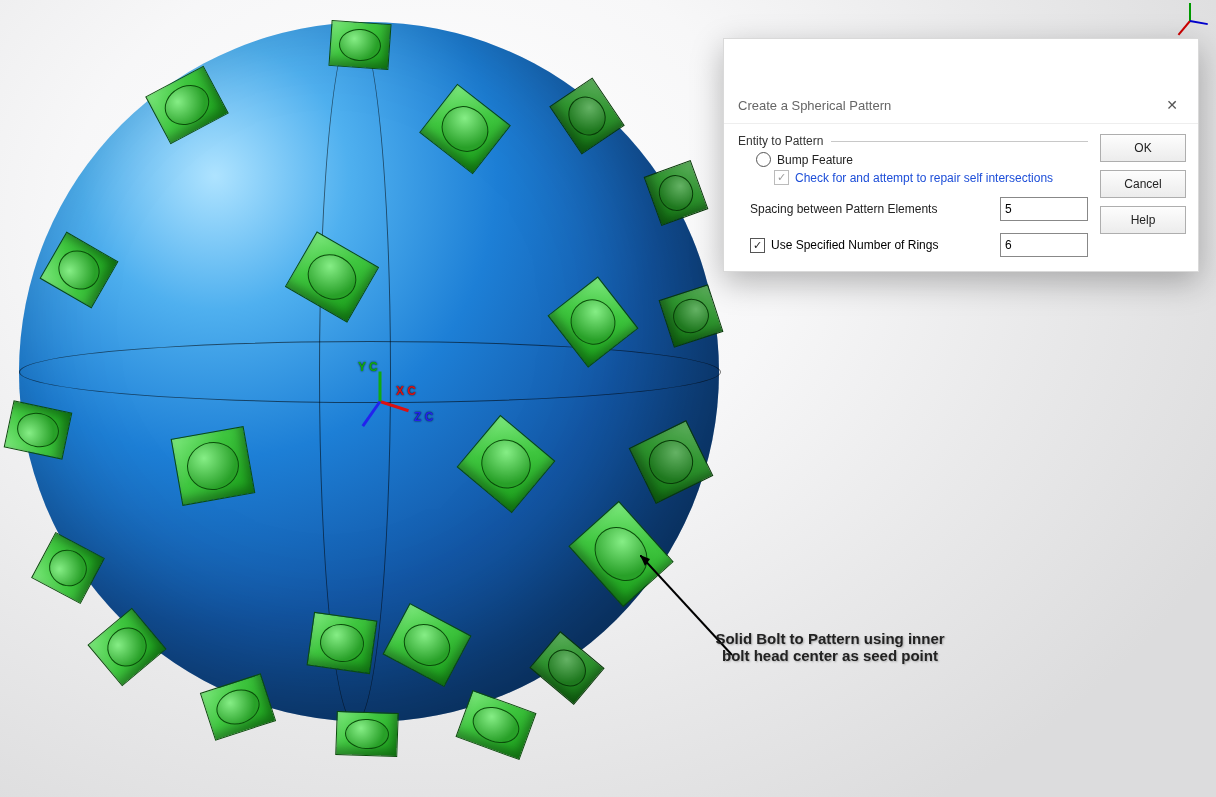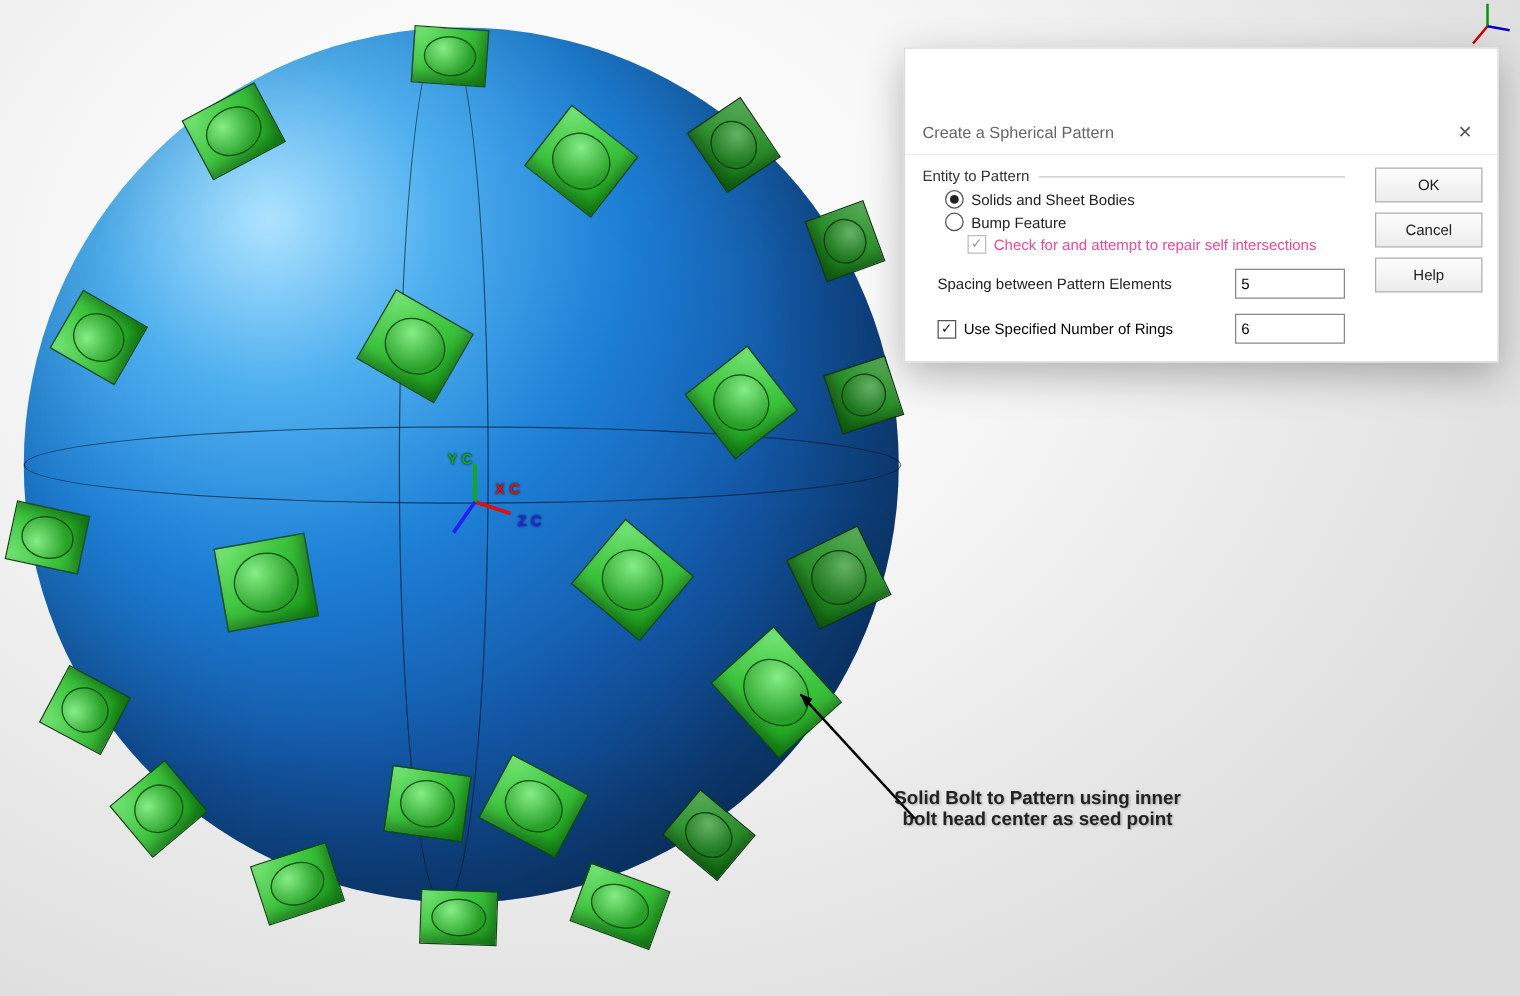--- a/index.html
+++ b/index.html
@@ -122,21 +122,21 @@
     border-bottom: 1px solid #eee;
     margin-top: 48px;
   }
   .dialog .close {
     width: 32px; height: 24px;
     display:flex; align-items:center; justify-content:center;
     color:#555; font-size: 14px;
   }
 
   .dialog .body {
-    display: flex; gap: 24px;
+    display: flex; gap: 12px;
     padding: 10px 12px 14px 14px;
   }
   .leftcol { flex: 1; }
   .rightcol { width: 86px; display:flex; flex-direction:column; gap:8px; }
 
   .grouplabel {
     display:flex; align-items:center; gap:8px;
     font-size:12px; color:#333; margin-bottom:4px;
   }
   .grouplabel .rule { flex:1; height:1px; background:#c8c8c8; }
@@ -150,21 +150,21 @@
     width:13px; height:13px; border:1px solid #555; border-radius:50%;
     display:flex; align-items:center; justify-content:center;
   }
   .radio.checked::after { content:""; width:7px; height:7px; background:#222; border-radius:50%; }
   .checkbox {
     width:13px; height:13px; border:1px solid #555;
     display:flex; align-items:center; justify-content:center;
     font-size:11px; line-height:1; color:#222;
   }
   .checkbox.checked::after { content:"✓"; }
-  .check-row.disabled { color:#ec4899; }
+  .check-row.disabled { color:#1d4ed8; }
   .check-row.disabled .checkbox { border-color:#bbb; color:#9a9a9a; }
 
   .param-row {
     display:flex; align-items:center;
     margin-top: 12px;
     gap: 10px;
     margin-left: 12px;
   }
   .param-row .plabel { flex:1; font-size:12px; color:#222; }
   .param-row input[type=text] {
@@ -242,24 +242,20 @@
       </div>
     </div>
     <div class="body">
       <div class="leftcol">
         <div class="grouplabel">
           <span>Entity to Pattern</span>
           <span class="rule"></span>
         </div>
 
         <div class="radio-row">
-          <span class="radio checked"></span>
-          <span>Solids and Sheet Bodies</span>
-        </div>
-        <div class="radio-row">
           <span class="radio"></span>
           <span>Bump Feature</span>
         </div>
         <div class="check-row disabled" style="margin-left:36px">
           <span class="checkbox checked"></span>
           <span>Check for and attempt to repair self intersections</span>
         </div>
 
         <div class="param-row">
           <span class="plabel">Spacing between Pattern Elements</span>

